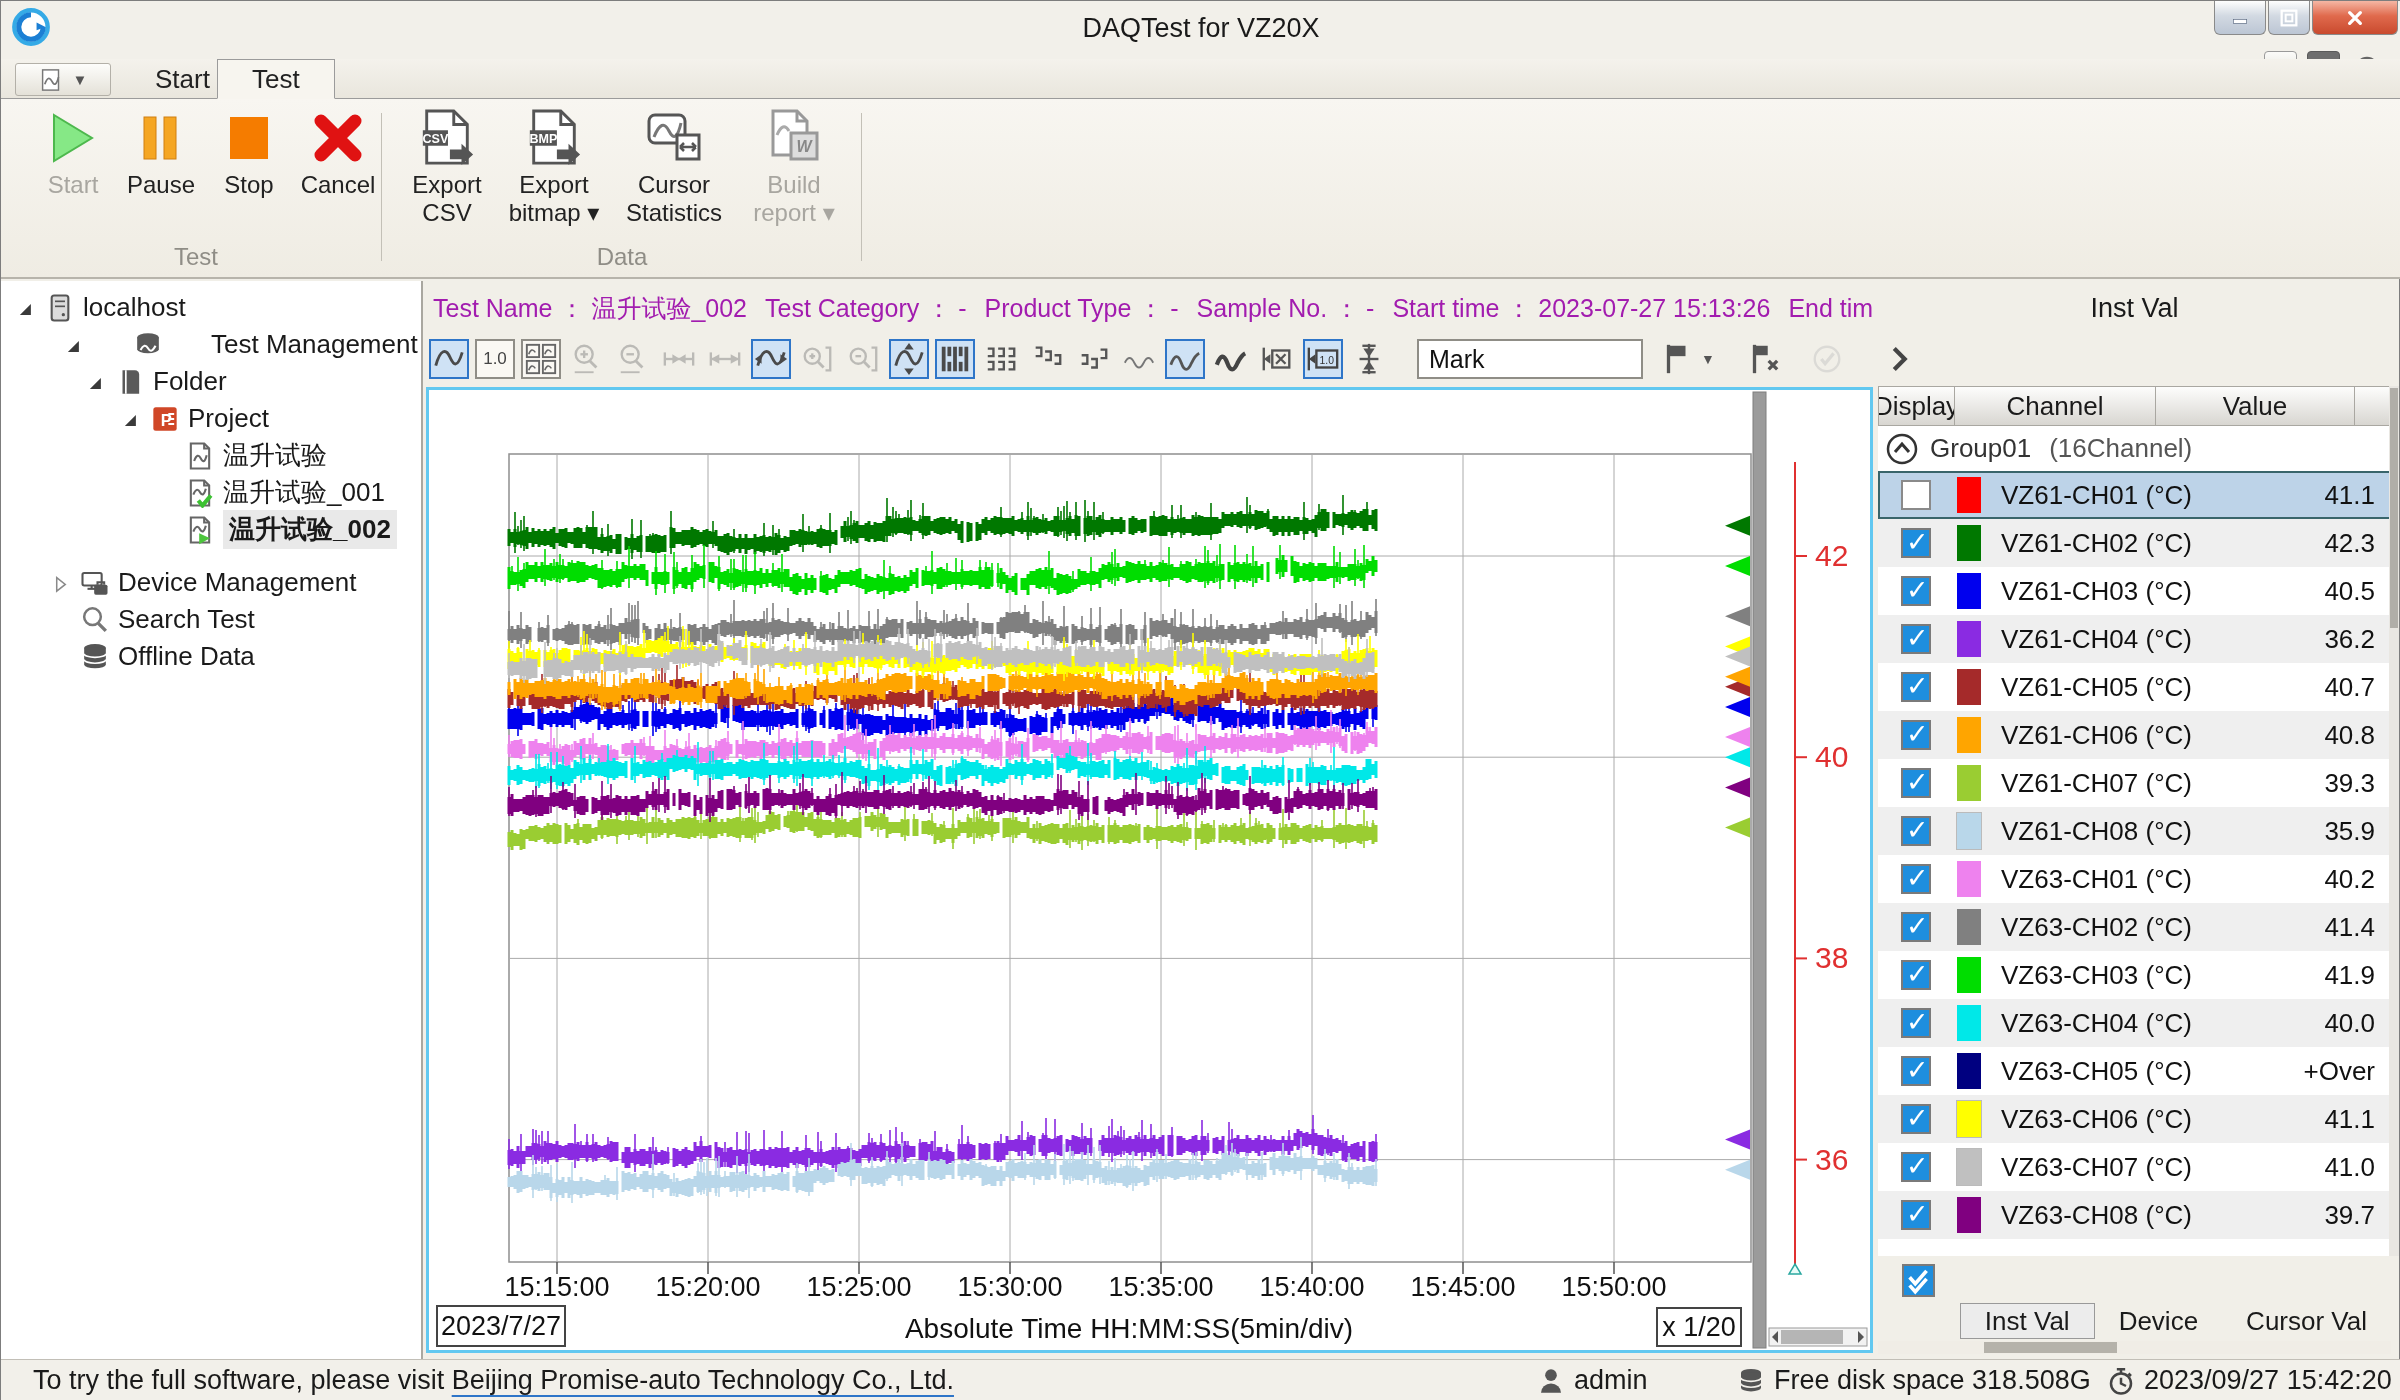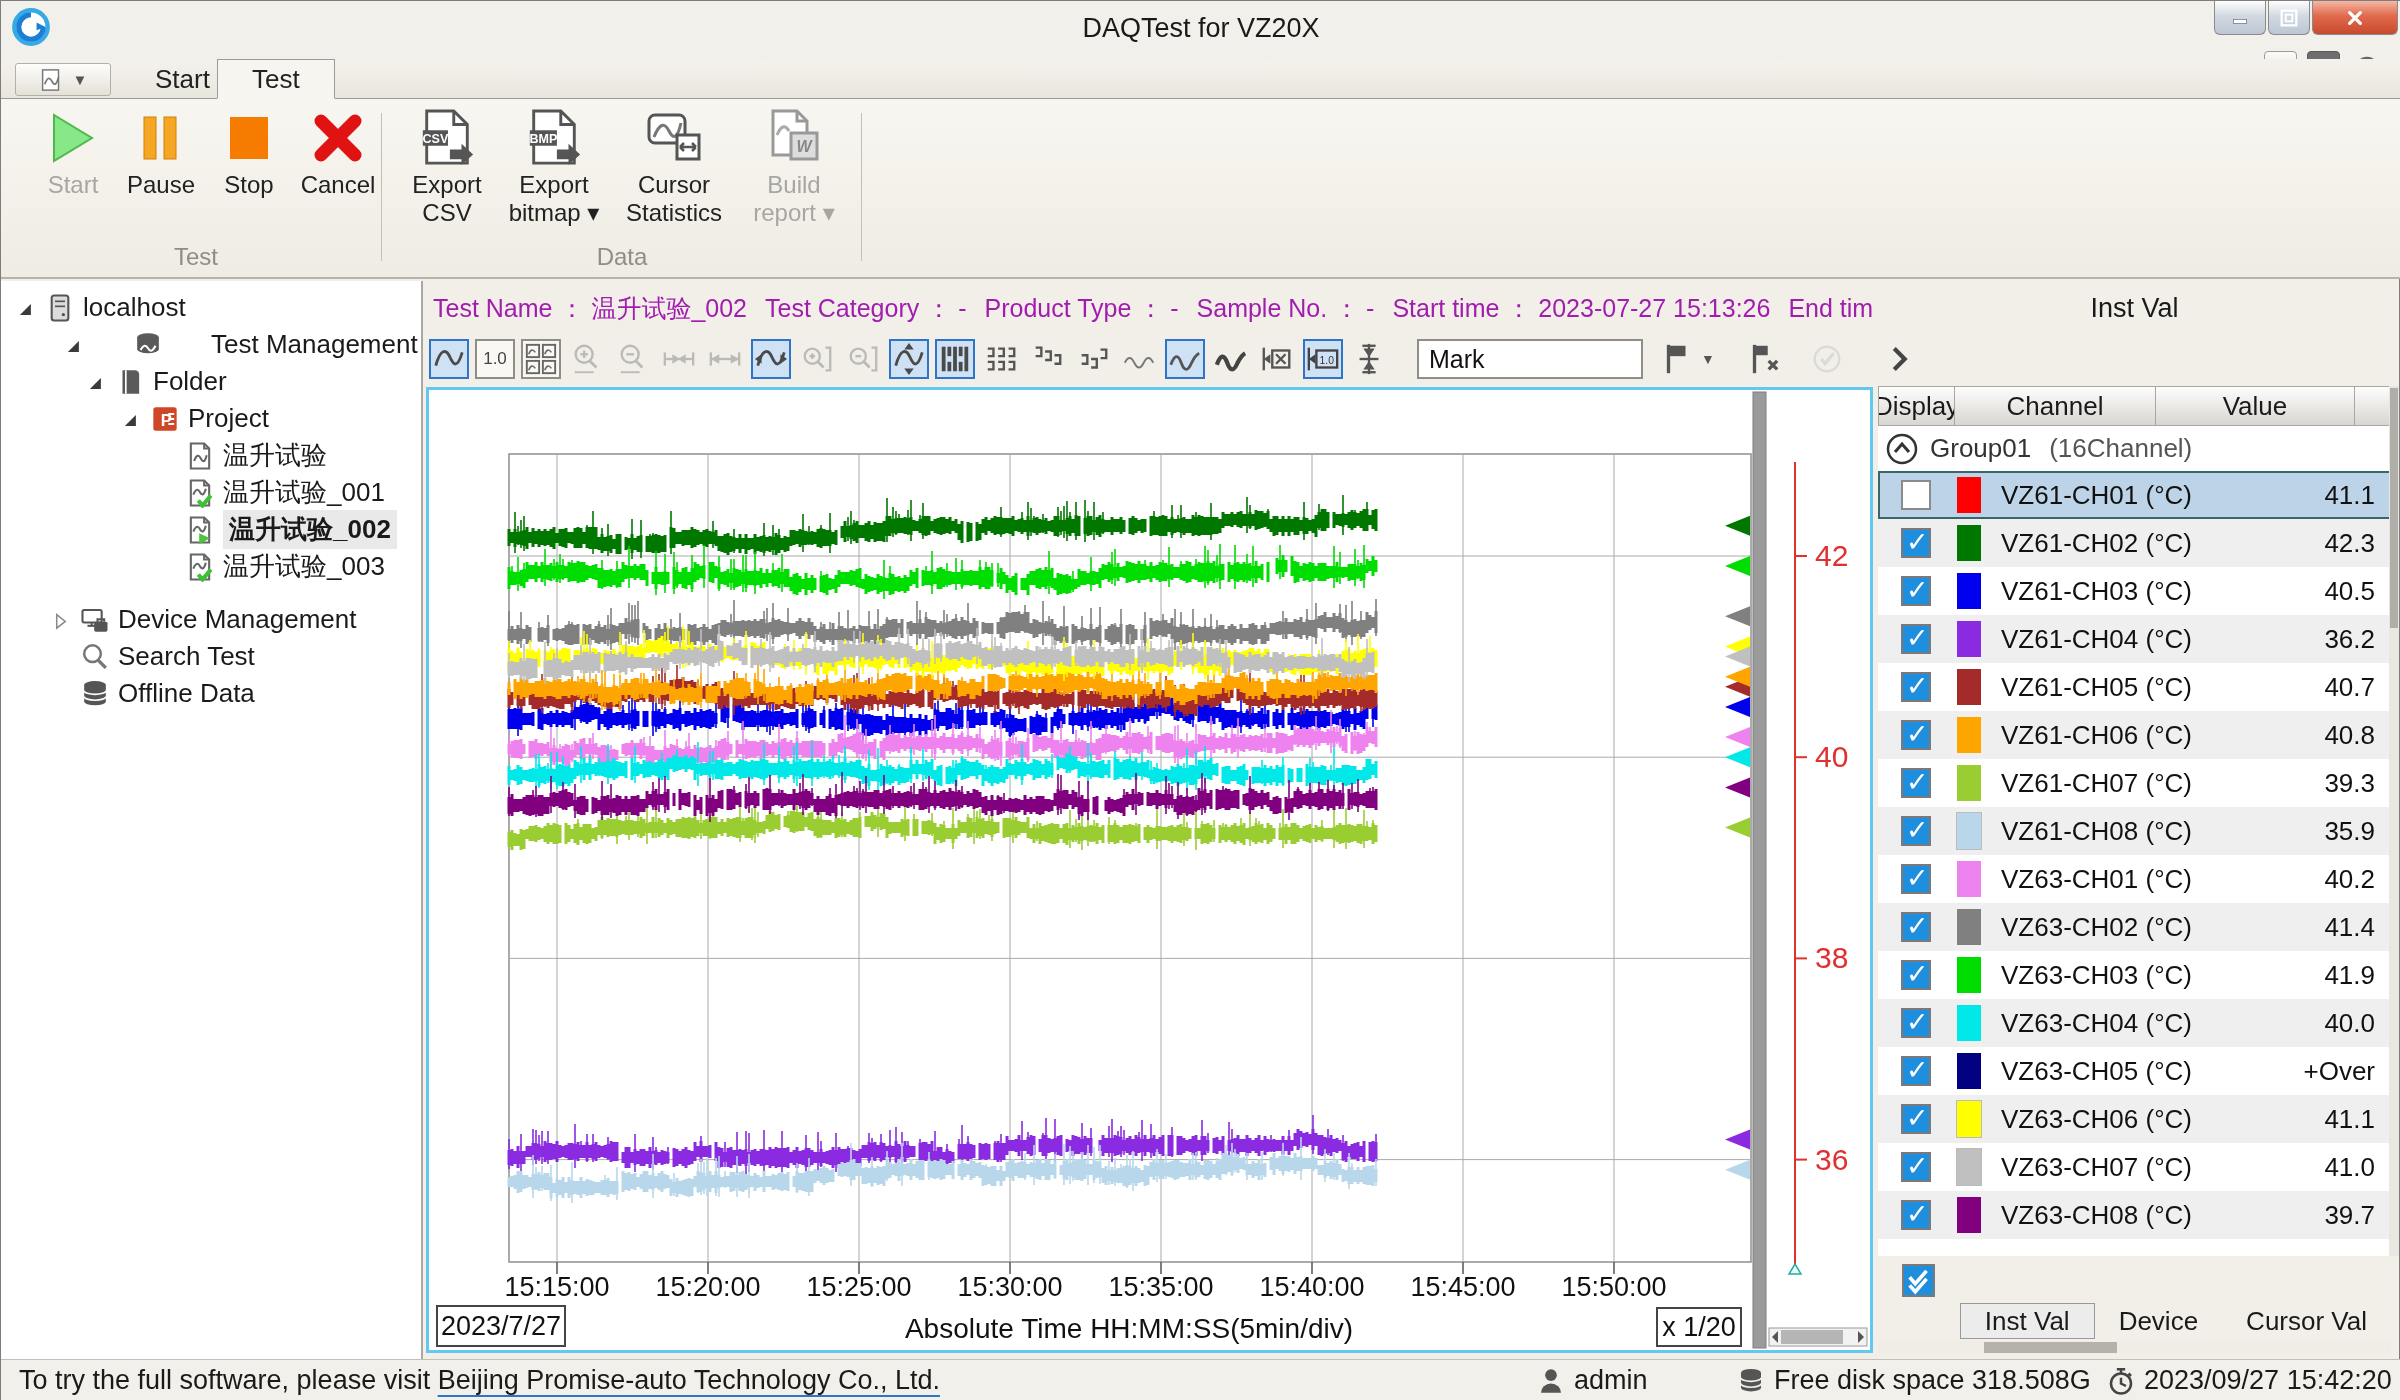--- a/index.html
+++ b/index.html
@@ -95,21 +95,21 @@
   #check-all svg{width:29px;height:29px;}
   #rp-tabs{position:absolute;left:1877px;top:1302px;width:513px;height:36px;display:flex;justify-content:flex-end;font-size:26px;color:#1a1a1a;}
   .rtab{padding:2px 24px;display:flex;align-items:center;}
   .rtab.active{background:#ececec;border:1px solid #999;}
   #rp-hscroll{position:absolute;left:1877px;top:1340px;width:513px;height:13px;background:#f0ede6;}
   #rp-hscroll .thumb{position:absolute;left:106px;top:1px;width:133px;height:11px;background:#b5b2aa;}
 
   
   #statusbar{position:absolute;left:0;top:1358px;width:2400px;height:42px;background:#f2f0ea;border-top:1px solid #c2bfb7;
     display:flex;align-items:center;font-size:27px;color:#1a1a1a;}
-  #status-left{margin-left:18px;white-space:nowrap;}
+  #status-left{margin-left:32px;white-space:nowrap;}
   #status-link{color:#1a1a1a;text-decoration:underline;text-decoration-color:#2e75c8;text-underline-offset:6px;}
   .sitem{display:flex;align-items:center;gap:8px;white-space:nowrap;}
   .sitem svg{width:30px;height:30px;}
   #status-user{position:absolute;left:1535px;} #status-disk{position:absolute;left:1735px;} #status-time{position:absolute;left:2105px;}
 </style>
 </head>
 <body>
 
 <div id="window">
 
@@ -318,30 +318,20 @@
       </div>
       <div class="tnode selected" style="padding-left: 154px;">
         <span class="exp"></span>
         <span class="ticon"><svg viewBox="0 0 36 36" width="100%" height="100%">
             <path d="M7 3 h16 l6 6 v24 h-22 z" fill="#fff" stroke="#666" stroke-width="2.5"></path>
             <path d="M23 3 v6 h6" fill="none" stroke="#666" stroke-width="2.5"></path>
             <path d="M10 20 q4 -10 8 -3 t7 -4" fill="none" stroke="#666" stroke-width="2.5"></path>
             <polygon points="17,22 17,35 30,28" fill="#4cc43c"></polygon>
           </svg></span>
         <span class="tlabel">温升试验_002</span>
-      </div>
-      <div class="tnode" style="padding-left: 154px;">
-        <span class="exp"></span>
-        <span class="ticon"><svg viewBox="0 0 36 36" width="100%" height="100%">
-            <path d="M7 3 h16 l6 6 v24 h-22 z" fill="#fff" stroke="#666" stroke-width="2.5"></path>
-            <path d="M23 3 v6 h6" fill="none" stroke="#666" stroke-width="2.5"></path>
-            <path d="M10 20 q4 -10 8 -3 t7 -4" fill="none" stroke="#666" stroke-width="2.5"></path>
-            <path d="M16 27 l5 6 l10 -12" stroke="#3cc132" stroke-width="5" fill="none"></path>
-          </svg></span>
-        <span class="tlabel">温升试验_003</span>
       </div>
       <div class="tnode gap" style="padding-left: 49px;">
         <span class="exp"><svg viewBox="0 0 36 36" width="100%" height="100%">
             <polygon points="11,6 25,17 11,28" fill="none" stroke="#8a8a8a" stroke-width="2.5"></polygon>
           </svg></span>
         <span class="ticon"><svg viewBox="0 0 36 36" width="100%" height="100%">
             <rect x="3" y="6" width="23" height="15" rx="2" fill="#fff" stroke="#555" stroke-width="2.5"></rect>
             <line x1="9" y1="25" x2="20" y2="25" stroke="#555" stroke-width="2.5"></line>
             <line x1="14" y1="21" x2="14" y2="25" stroke="#555" stroke-width="2.5"></line>
             <rect x="17" y="20" width="16" height="12" rx="2" fill="#555"></rect>

